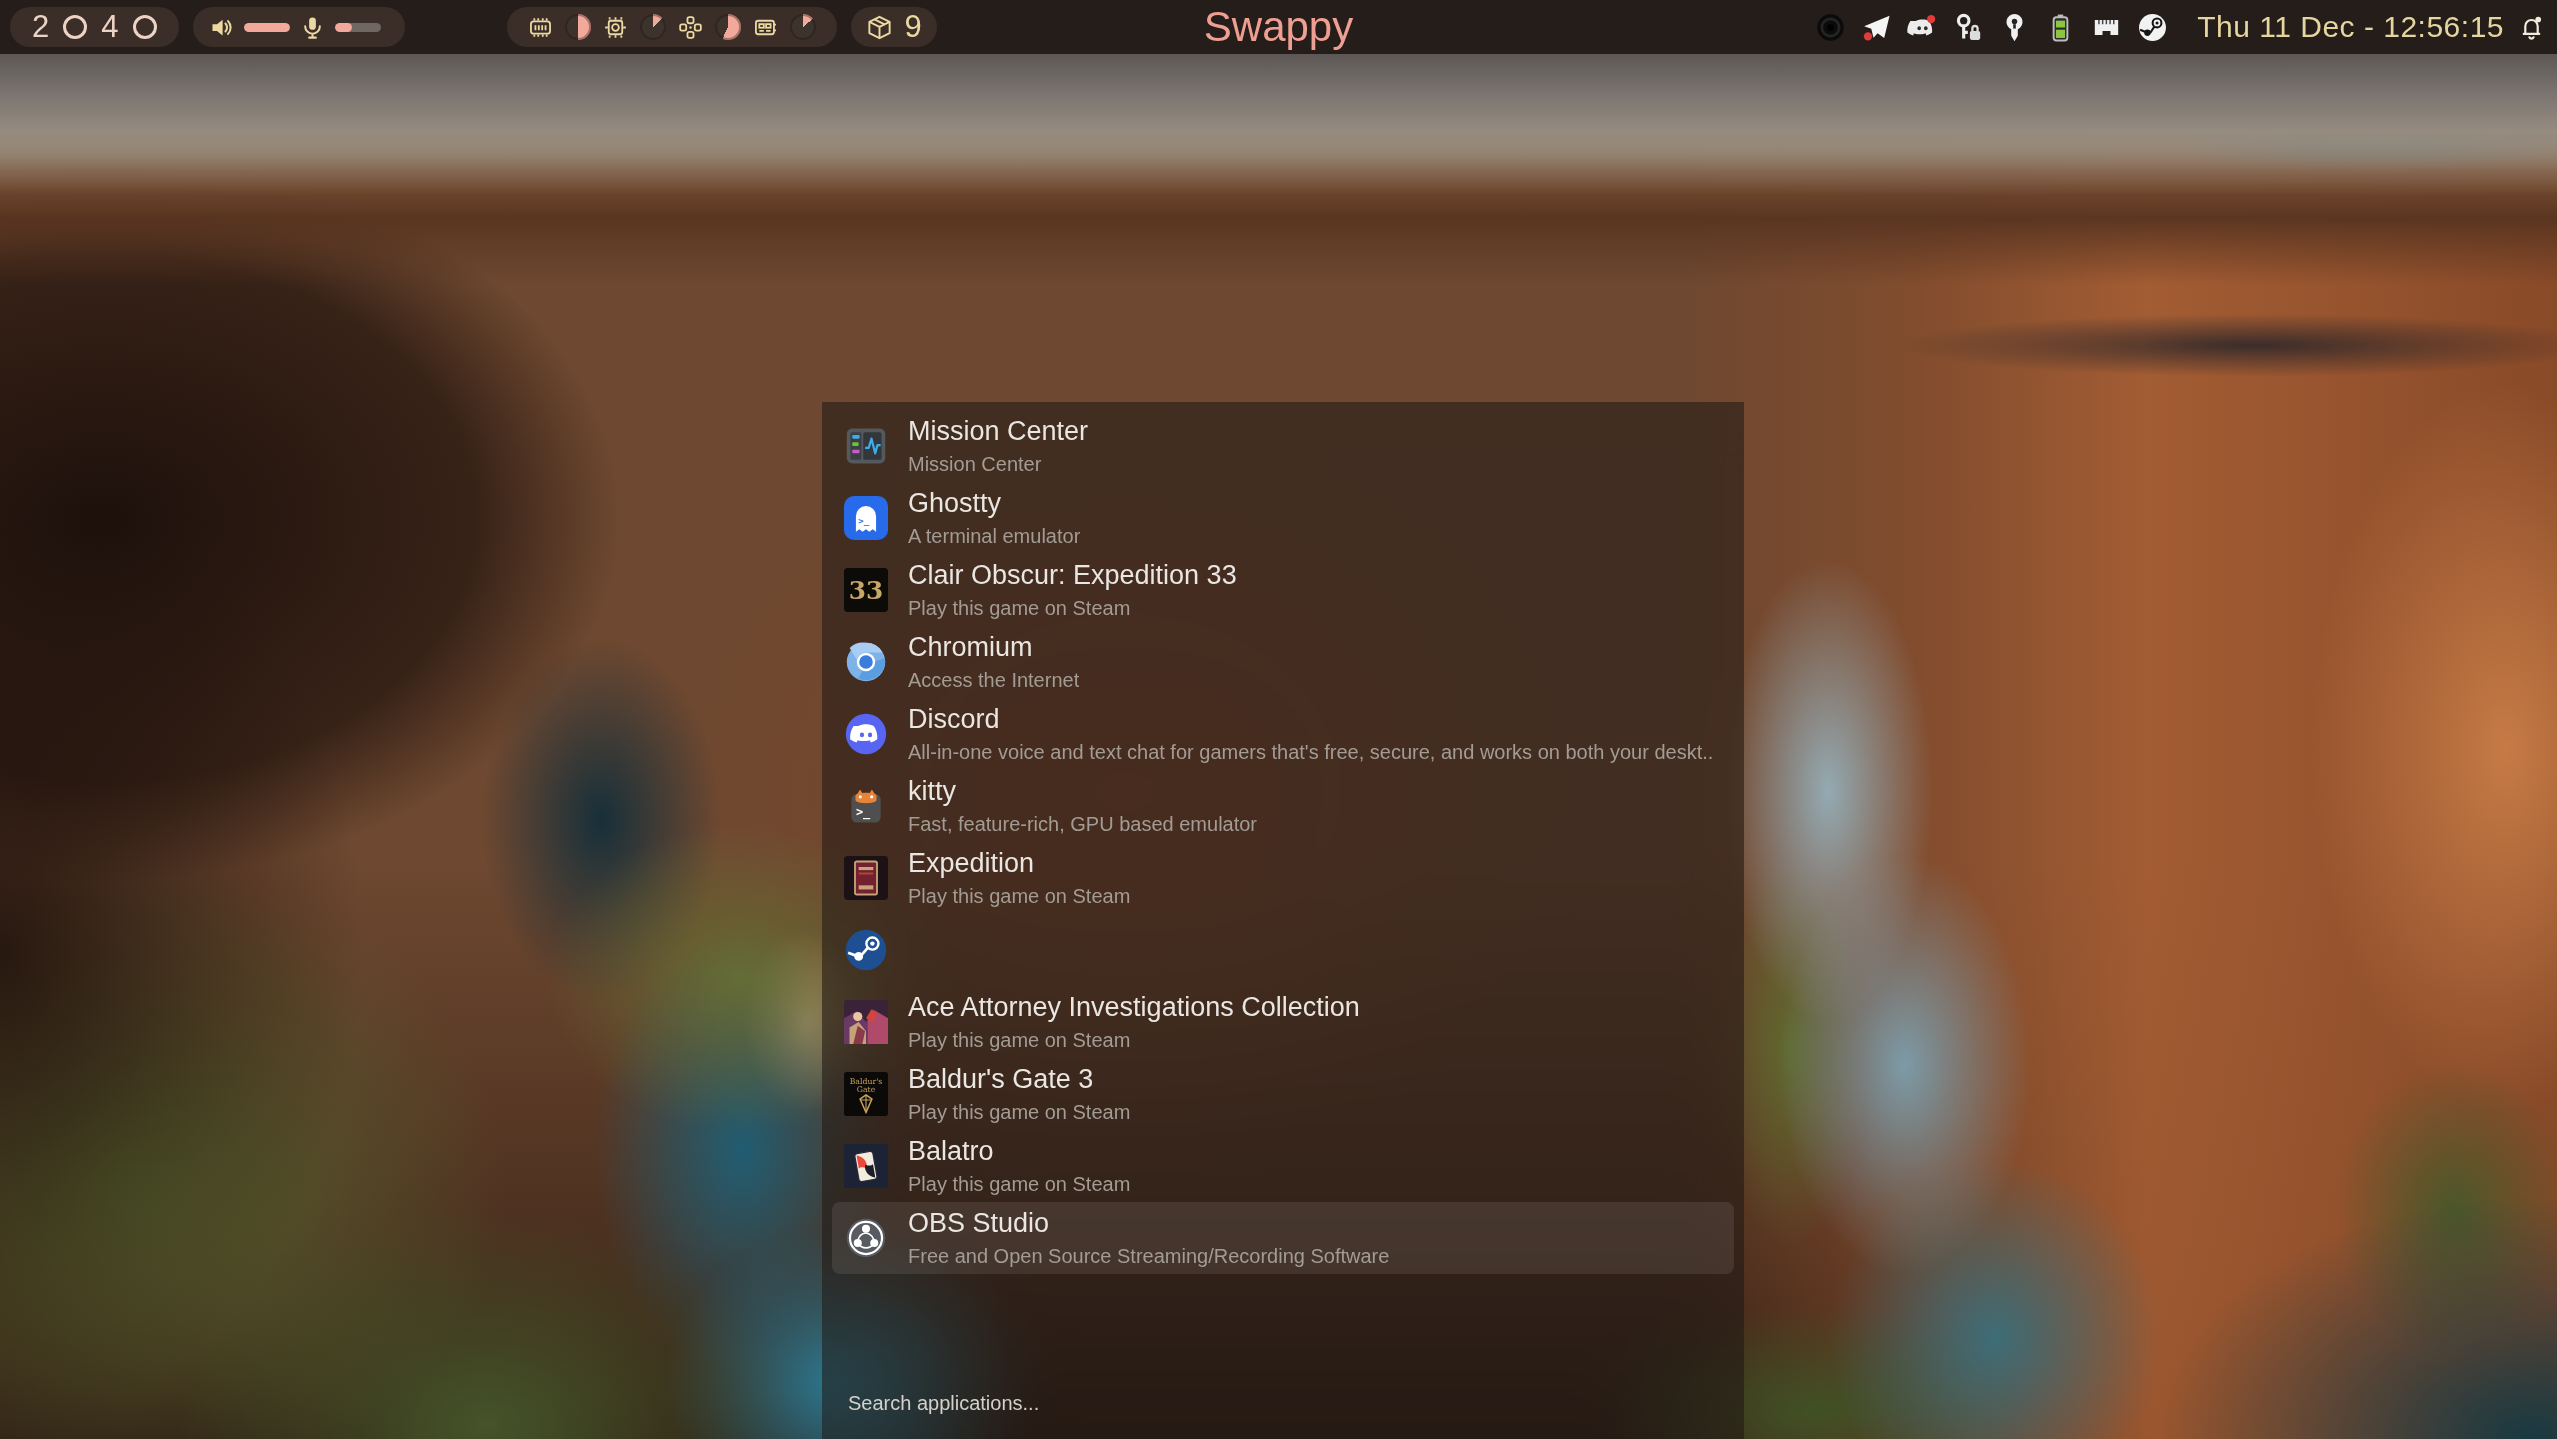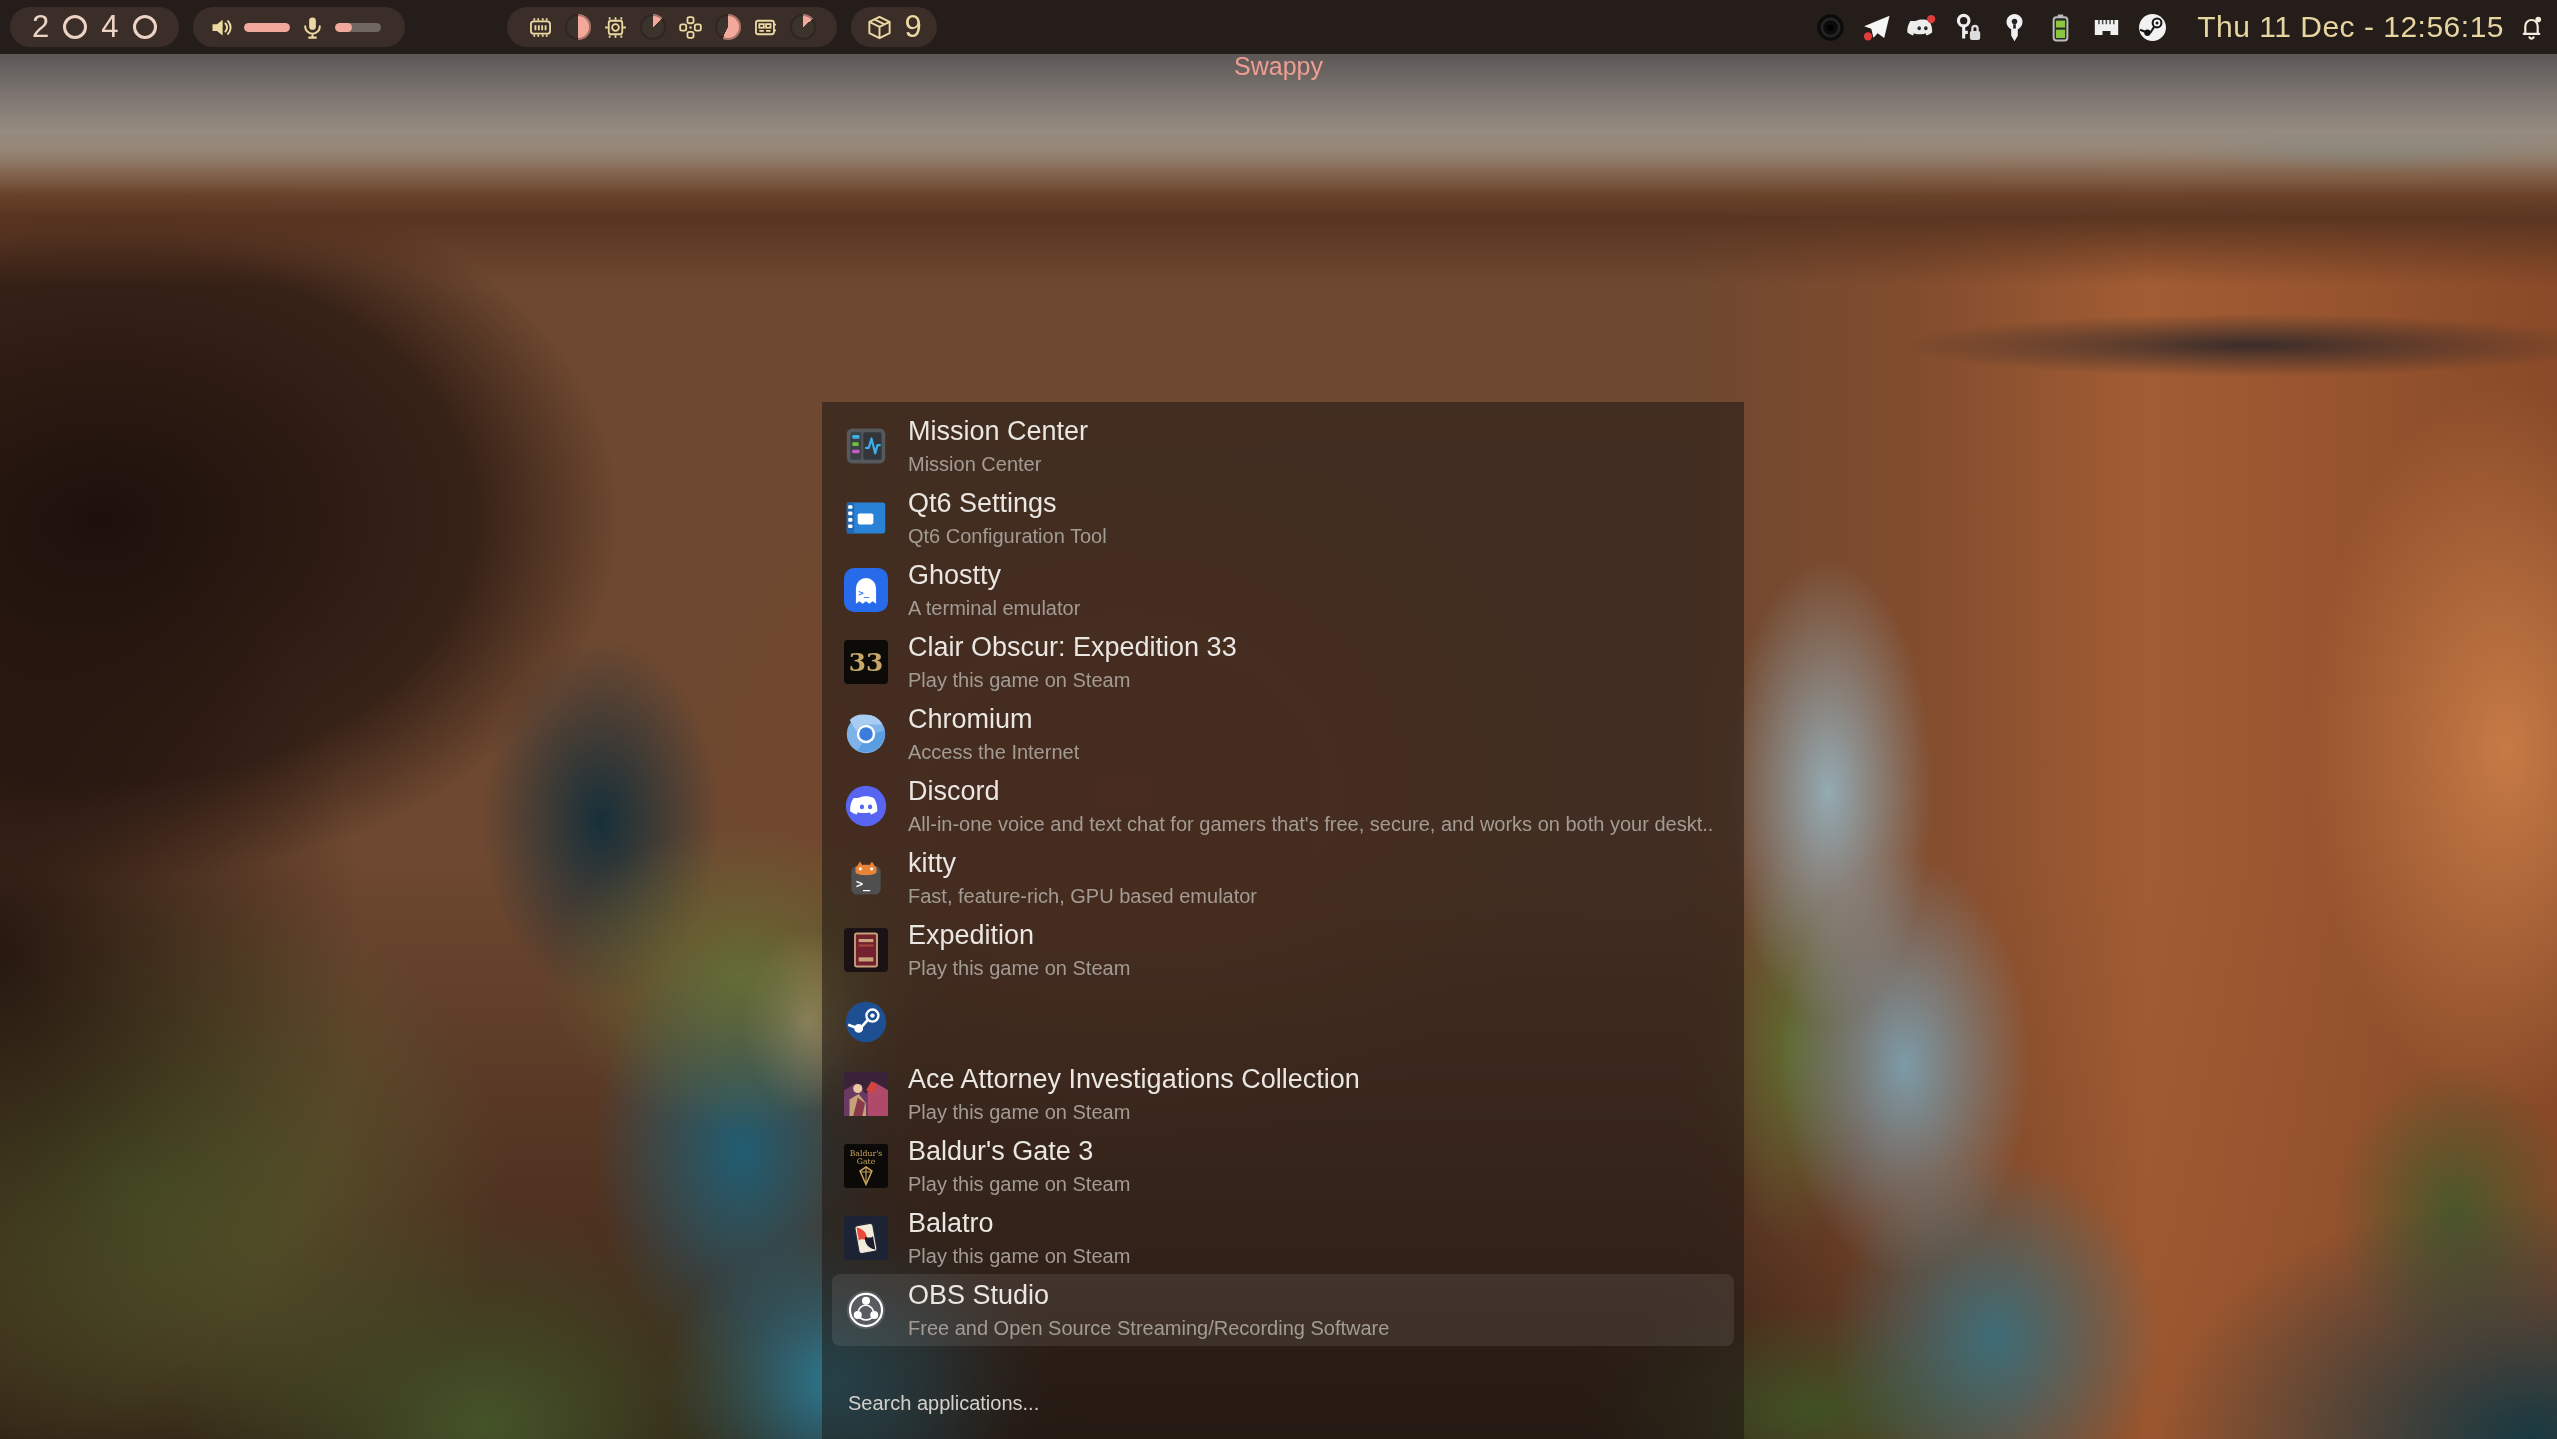--- a/index.html
+++ b/index.html
@@ -67,21 +67,21 @@
   .kicon{width:27px;height:27px;color:var(--khaki);display:inline-flex}
   .kicon svg{width:100%;height:100%}
   .slider{width:46px;height:9px;border-radius:5px;background:#6f6761;margin:0 9px;position:relative;overflow:hidden}
   .slider .fill{position:absolute;left:0;top:0;bottom:0;background:var(--accent-salmon);border-radius:5px}
   .mon-icon{width:27px;height:27px;color:var(--khaki);margin:0 5px;display:inline-flex}
   .mon-icon svg{width:100%;height:100%}
   .gauge{width:26px;height:26px;border-radius:50%;margin:0 6px;box-shadow:inset 0 0 0 2px rgba(22,15,11,.35)}
   .pkg-count{font-size:31px;color:var(--khaki);margin-left:12px;line-height:1;padding-bottom:2px}
   .bar-title{
     position:absolute;left:50%;top:0;height:54px;transform:translateX(-50%);
-    display:flex;align-items:center;font-size:25px;color:var(--title-salmon);margin-top:39px;
+    display:flex;align-items:center;font-size:42px;color:var(--title-salmon);
   }
   .tray-icon{width:33px;height:33px;margin-left:13px;display:inline-flex}
   .tray-icon svg{width:100%;height:100%}
   .clock{font-size:30px;color:var(--clock-gold);margin-left:28px;letter-spacing:.5px;white-space:nowrap}
   .bell{width:31px;height:31px;margin-left:12px;display:inline-flex}
   .bell svg{width:100%;height:100%}
   
   .launcher{
     position:absolute;left:822px;top:402px;width:922px;bottom:0;z-index:5;
     background:rgba(31,24,20,.55);
@@ -269,37 +269,20 @@
           </svg>
         </span>
         <span class="txt">
           <span class="t">Mission Center</span>
           <span class="d">Mission Center</span>
         </span>
       </div>
       <div class="row">
         <span class="app-icon">
           <svg viewBox="0 0 48 48">
-            <rect x="3" y="7" width="42" height="34" rx="3" fill="#2a82d6"></rect>
-            <rect x="3" y="7" width="8" height="34" fill="#2166ae"></rect>
-            <rect x="4.6" y="10" width="4.6" height="4" rx="1" fill="#ffffff"></rect>
-            <rect x="4.6" y="17" width="4.6" height="4" rx="1" fill="#ffffff"></rect>
-            <rect x="4.6" y="24" width="4.6" height="4" rx="1" fill="#ffffff"></rect>
-            <rect x="4.6" y="31" width="4.6" height="4" rx="1" fill="#ffffff"></rect>
-            <rect x="15" y="19" width="17" height="12" rx="2" fill="#ffffff"></rect>
-          </svg>
-        </span>
-        <span class="txt">
-          <span class="t">Qt6 Settings</span>
-          <span class="d">Qt6 Configuration Tool</span>
-        </span>
-      </div>
-      <div class="row">
-        <span class="app-icon">
-          <svg viewBox="0 0 48 48">
             <rect width="48" height="48" rx="11" fill="#276bea"></rect>
             <path d="M13 39V22a11 11 0 0 1 22 0v17l-3.7-2.8L27.6 39 24 36.2 20.4 39l-3.7-2.8z" fill="#fff"></path>
             <text x="15.5" y="31" font-size="10" font-family="DejaVu Sans Mono,monospace" font-weight="bold" fill="#276bea">&gt;_</text>
           </svg>
         </span>
         <span class="txt">
           <span class="t">Ghostty</span>
           <span class="d">A terminal emulator</span>
         </span>
       </div>

